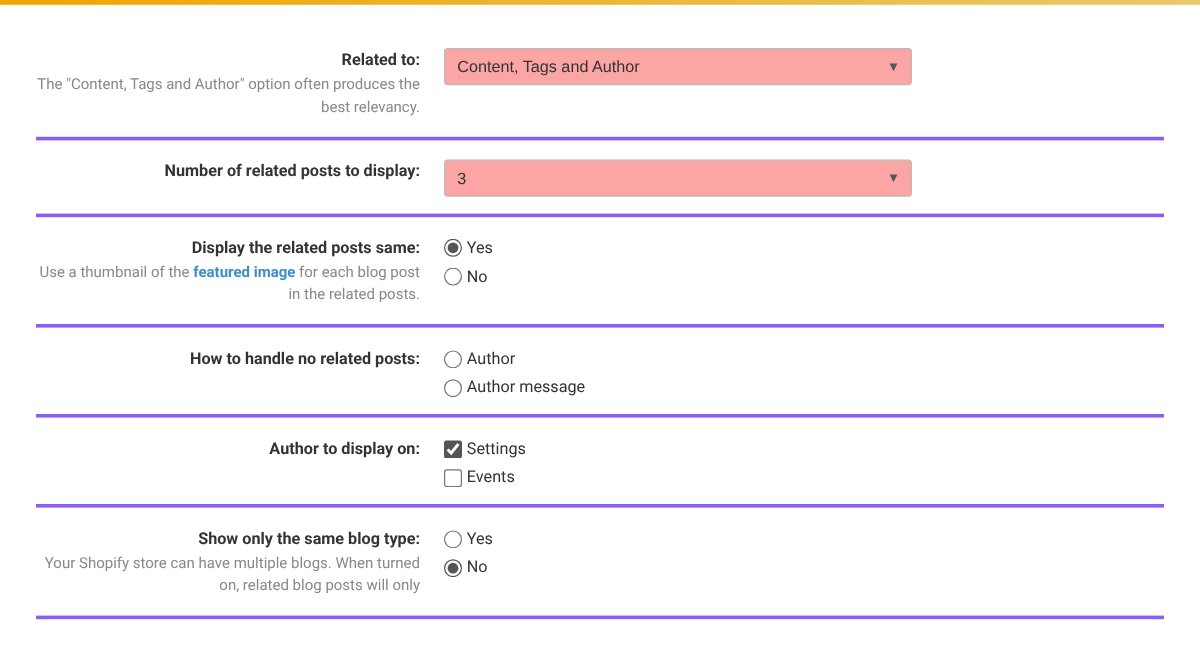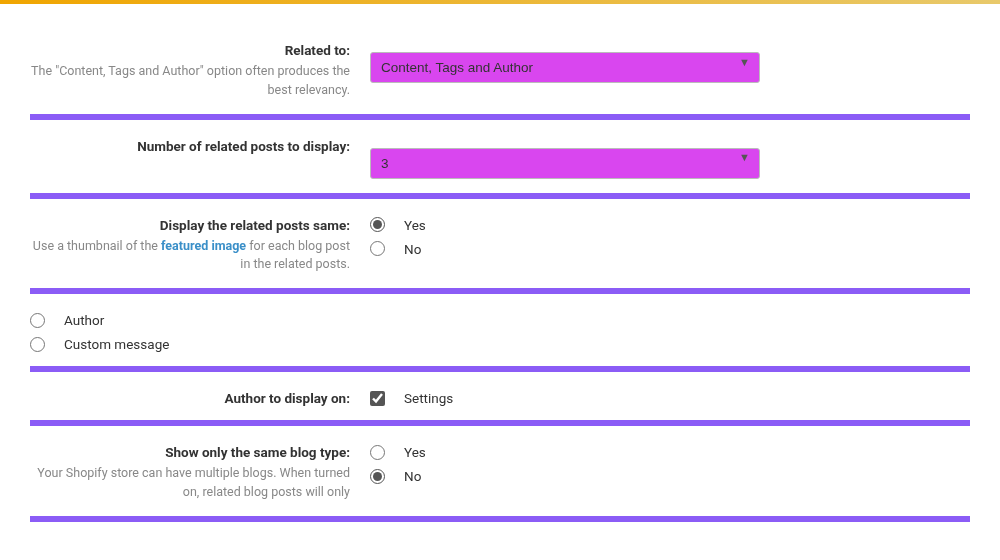--- a/index.html
+++ b/index.html
@@ -34,21 +34,21 @@
       color: #222;
       margin-bottom: 18px;
       padding-bottom: 10px;
       border-bottom: 1px solid #e0e0e0;
     }
 
     .settings-row {
       display: flex;
       align-items: flex-start;
       padding: 14px 0;
-      border-bottom: 6px solid #8b5cf6;
+      border-bottom: 3px solid #8b5cf6;
       justify-content: space-between;
     }
 
     .settings-label-col {
       width: 340px;
       min-width: 340px;
       text-align: right;
       padding-right: 20px;
       padding-top: 4px;
     }
@@ -82,28 +82,27 @@
       position: relative;
       display: inline-block;
       width: 390px;
     }
 
     .select-wrapper select {
       width: 100%;
       padding: 7px 30px 7px 10px;
       border: 1px solid #bbb;
       border-radius: 3px;
-      background: #d946ef;
+      background: #fca5a5;
       font-size: 13.5px;
       color: #333;
       appearance: none;
       -webkit-appearance: none;
       cursor: pointer;
       outline: none;
-      margin-top: 12px;
     }
 
     .select-arrow {
       position: absolute;
       right: 10px;
       top: 50%;
       transform: translateY(-50%);
       pointer-events: none;
       font-size: 11px;
       color: #555;
@@ -112,21 +111,21 @@
     .radio-group, .checkbox-group {
       display: flex;
       flex-direction: column;
       gap: 8px;
       padding-top: 2px;
     }
 
     .radio-item, .checkbox-item {
       display: flex;
       align-items: center;
-      gap: 19px;
+      gap: 4px;
       font-size: 13.5px;
       color: #333;
     }
 
     .radio-item input[type="radio"],
     .checkbox-item input[type="checkbox"] {
       width: 15px;
       height: 15px;
       cursor: pointer;
       margin: 0;
@@ -172,43 +171,50 @@
               <label for="display-image-0">Yes</label>
             </div>
             <div class="radio-item">
               <input type="radio" name="display-image" id="display-image-1" value="No" style="">
               <label for="display-image-1">No</label>
             </div>
           </div>
         </div>
       </div>
       <div class="settings-row">
+        <div class="settings-label-col">
+          <div class="settings-label">How to handle no related posts:</div>
+        </div>
         <div class="settings-control-col">
           <div class="radio-group">
             <div class="radio-item">
               <input type="radio" name="no-related" id="no-related-0" value="Blank" style="">
               <label for="no-related-0">Author</label>
             </div>
             <div class="radio-item">
               <input type="radio" name="no-related" id="no-related-2" value="Custom message" style="">
-              <label for="no-related-2">Custom message</label>
+              <label for="no-related-2">Author message</label>
             </div>
           </div>
         </div>
       </div>
       <div class="settings-row">
         <div class="settings-label-col">
           <div class="settings-label">Author to display on:</div>
         </div>
         <div class="settings-control-col">
           <div class="checkbox-group">
             <div class="checkbox-item">
               <input type="checkbox" id="blogs-display-0" value="Articles" checked="" style="">
               <label for="blogs-display-0">Settings</label>
             </div>
+            <div class="checkbox-item">
+              <input type="checkbox" id="blogs-display-1" value="Events" style="">
+              <label for="blogs-display-1">Events</label>
+            </div>
           </div>
         </div>
       </div>
       <div class="settings-row">
         <div class="settings-label-col">
           <div class="settings-label">Show only the same blog type:</div>
           <div class="settings-sublabel">Your Shopify store can have multiple blogs. When turned on, related blog posts will only</div>
         </div>
         <div class="settings-control-col">
           <div class="radio-group">

